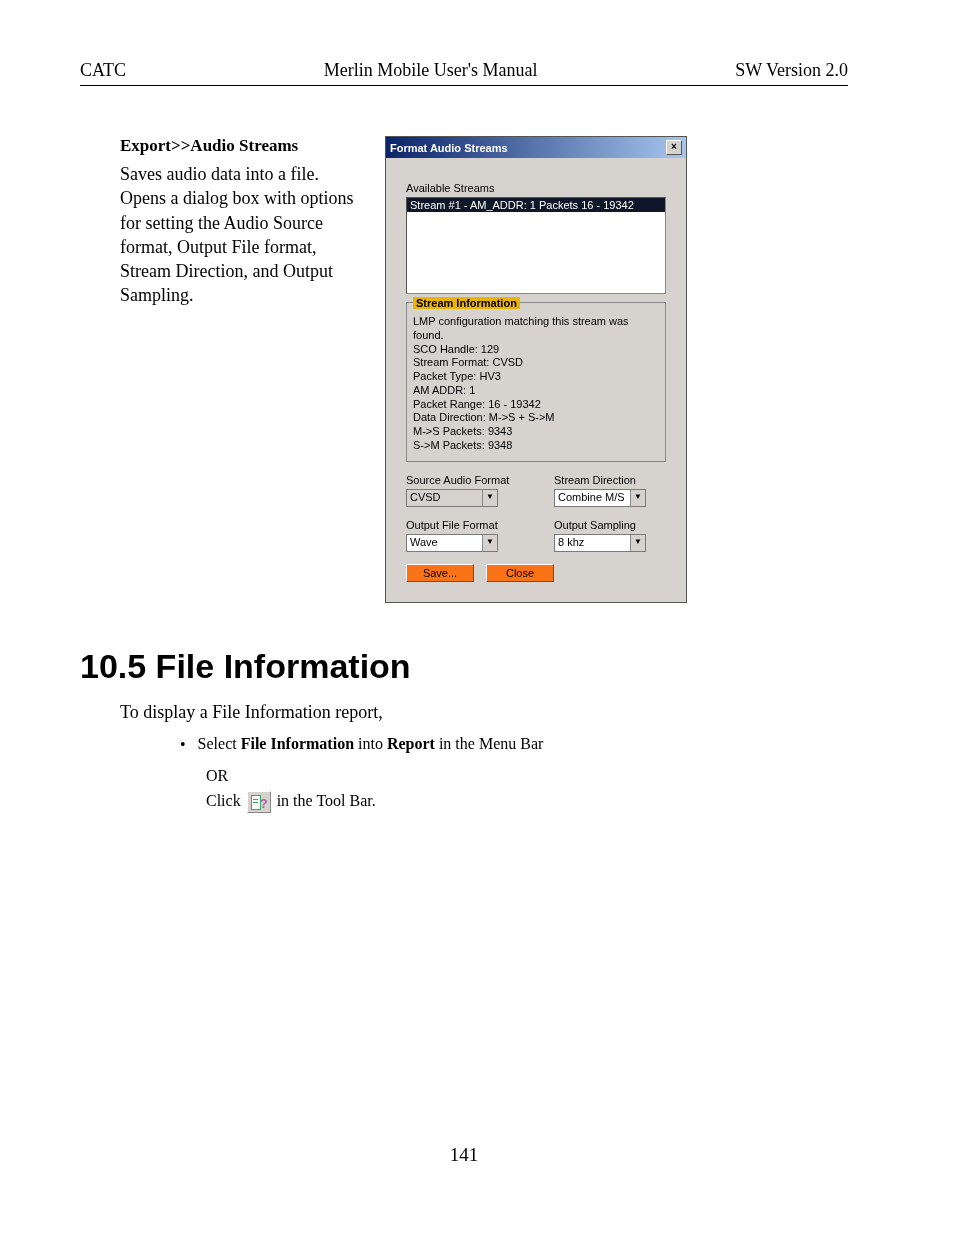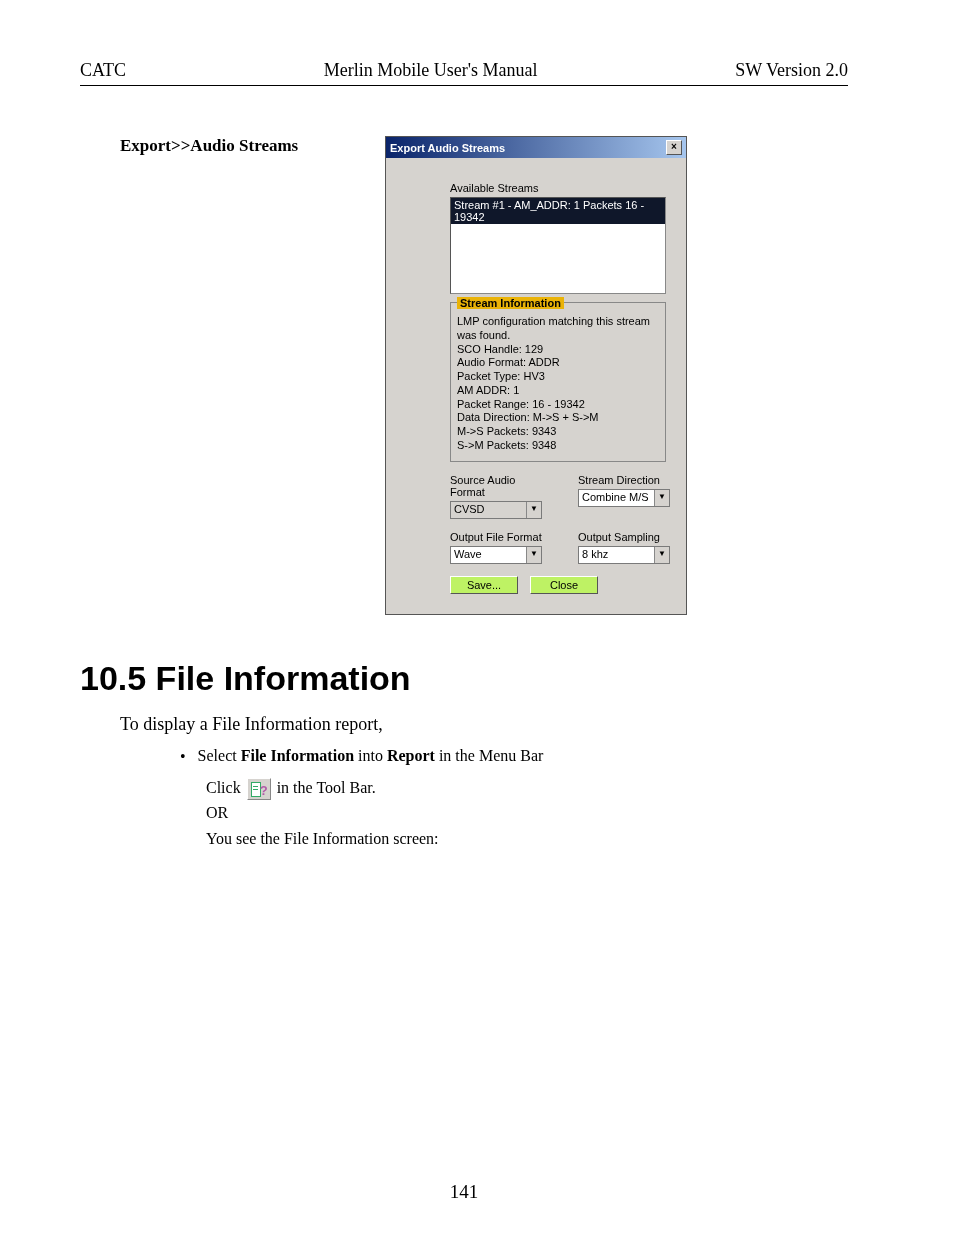--- a/index.html
+++ b/index.html
@@ -71,21 +71,20 @@
     font-size: 10px;
     line-height: 12px;
     text-align: center;
     border: 1px solid #fff;
     border-right-color:#555;
     border-bottom-color:#555;
     font-weight: bold;
   }
   .dlg-body {
     padding: 20px;
-    margin-left: 44px;
   }
   .lbl {
     margin: 4px 0 3px 0;
   }
   .listbox {
     background: #fff;
     border: 1px solid #888;
     border-top-color:#555;
     border-left-color:#555;
     height: 95px;
@@ -146,21 +145,21 @@
   }
   .dlg-buttons {
     display: flex;
     gap: 12px;
     margin-top: 12px;
   }
   .wbtn {
     border: 1px solid #555;
     border-top-color:#fff;
     border-left-color:#fff;
-    background: #bef264;
+    background: #f97316;
     padding: 2px 0;
     width: 66px;
     text-align: center;
     font-size: 11px;
   }
   
   .h2 {
     font-family: Arial, Helvetica, sans-serif;
     font-weight: bold;
     font-size: 34px;
@@ -244,39 +243,40 @@
   <div class="hdr">
     <span>CATC</span>
     <span>Merlin Mobile User's Manual</span>
     <span>SW Version 2.0</span>
   </div>
   <div class="hdr-rule"></div>
 
   <div class="two-col">
     <div class="left-col">
       <div class="sec-title">Export&gt;&gt;Audio Streams</div>
+      <div class="sec-body">Saves audio data into a file. Opens a dialog box with options for setting the Audio Source format, Output File format, Stream Direction, and Output Sampling.</div>
     </div>
 
     <div class="dialog">
       <div class="dlg-title">
-        <span>Export Audio Streams</span>
+        <span>Format Audio Streams</span>
         <span class="dlg-close">×</span>
       </div>
       <div class="dlg-body">
         <div class="lbl">Available Streams</div>
         <div class="listbox">
           <div class="sel">Stream #1 - AM_ADDR: 1  Packets 16 - 19342</div>
         </div>
 
         <div class="fieldset">
           <span class="legend">Stream Information</span>
           <div class="info-lines">
             <div>LMP configuration matching this stream was found.</div>
             <div>SCO Handle: 129</div>
-            <div>Audio Format: ADDR</div>
+            <div>Stream Format: CVSD</div>
             <div>Packet Type: HV3</div>
             <div>AM ADDR: 1</div>
             <div>Packet Range: 16 - 19342</div>
             <div>Data Direction: M-&gt;S + S-&gt;M</div>
             <div>M-&gt;S Packets: 9343</div>
             <div>S-&gt;M Packets: 9348</div>
           </div>
         </div>
 
         <div class="row2">
@@ -326,27 +326,26 @@
   <div class="body-indent">To display a File Information report,</div>
 
   <div class="bullet-block">
     <div class="bullet-line">
       <span class="bullet-dot">•</span>
       <span>
         <span>Select </span><b>File Information</b><span> into </span><b>Report</b><span> in the Menu Bar</span>
       </span>
     </div>
     <div class="sub-indent">
+      <div>OR</div>
       <div>
         <span>Click </span>
         <span class="toolbar-icon">
           <span class="sheet"></span><span class="q">?</span>
         </span>
         <span> in the Tool Bar.</span>
       </div>
-      <div>OR</div>
-      <div>You see the File Information screen:</div>
     </div>
   </div>
 
   <div class="page-num">141</div>
 
 </div>
 
 </body></html>

